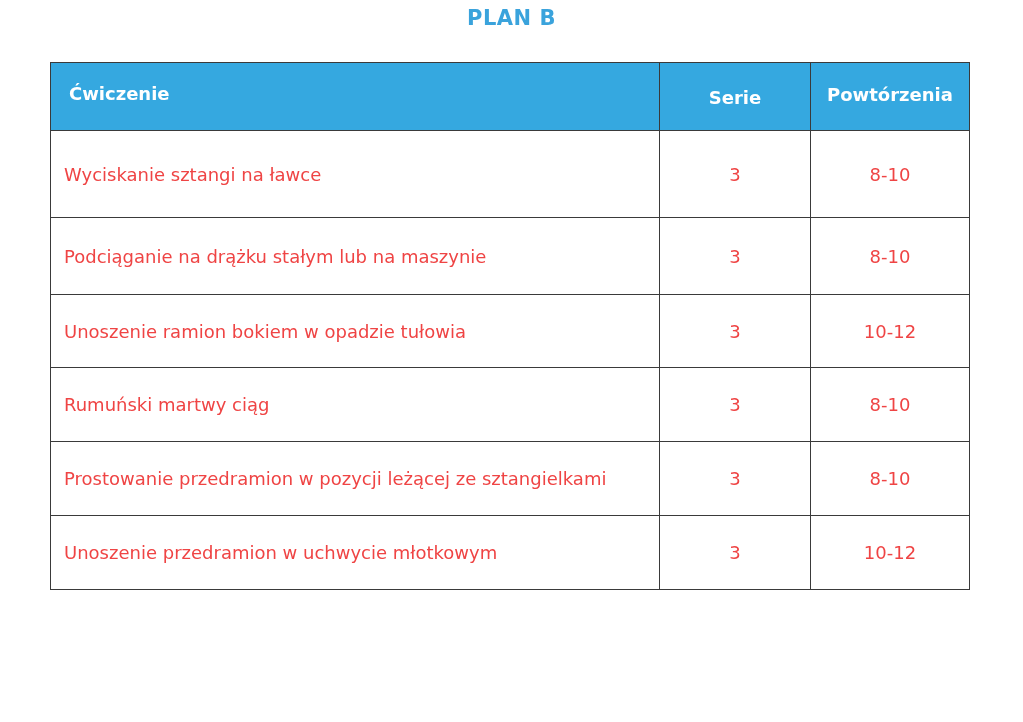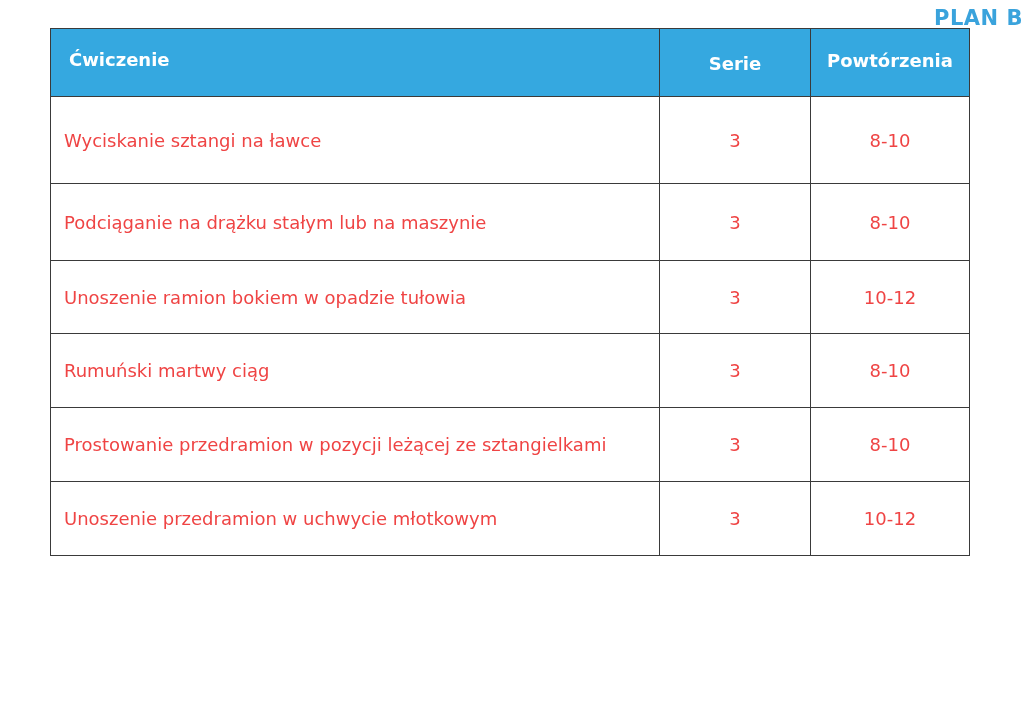--- a/index.html
+++ b/index.html
@@ -1,18 +1,18 @@
 <!DOCTYPE html>
 <html><head>
 <meta charset="utf-8">
 <style>
   html, body { margin: 0; padding: 0; background: #ffffff; }
   body { width: 1023px; height: 722px; position: relative; overflow: hidden; font-family: "DejaVu Sans", sans-serif; }
-  .title { position: absolute; top: 6px; left: 0; width: 1023px; text-align: right; font-weight: bold; font-size: 21px; color: #3aa3dc; letter-spacing: 0.5px; }
-  table { position: absolute; left: 50px; top: 28px; width: 919px; border-collapse: collapse; table-layout: fixed; }
+  .title { position: absolute; top: 6px; left: 0; width: 1023px; text-align: center; font-weight: bold; font-size: 21px; color: #3aa3dc; letter-spacing: 0.5px; }
+  table { position: absolute; left: 50px; top: 62px; width: 919px; border-collapse: collapse; table-layout: fixed; }
   th { background: #35a8e0; color: #ffffff; font-weight: bold; font-size: 18px; height: 61px; border: 1.5px solid #3a3a3a; border-bottom: none; padding: 0; }
   th.c1 { text-align: left; padding-left: 18px; vertical-align: middle; padding-bottom: 6px; }
   th.c2, th.c3 { text-align: center; }
   th.c2 { padding-top: 2px; }
   th.c3 { padding-bottom: 4px; }
   td { border: 1.5px solid #3a3a3a; font-size: 18px; color: #ef4444; padding: 0; background: #fff; }
   td.c1 { padding-left: 13px; }
   td.c2, td.c3 { text-align: center; }
   col.c1 { width: 609px; } col.c2 { width: 151px; } col.c3 { width: 159px; }
 </style>

